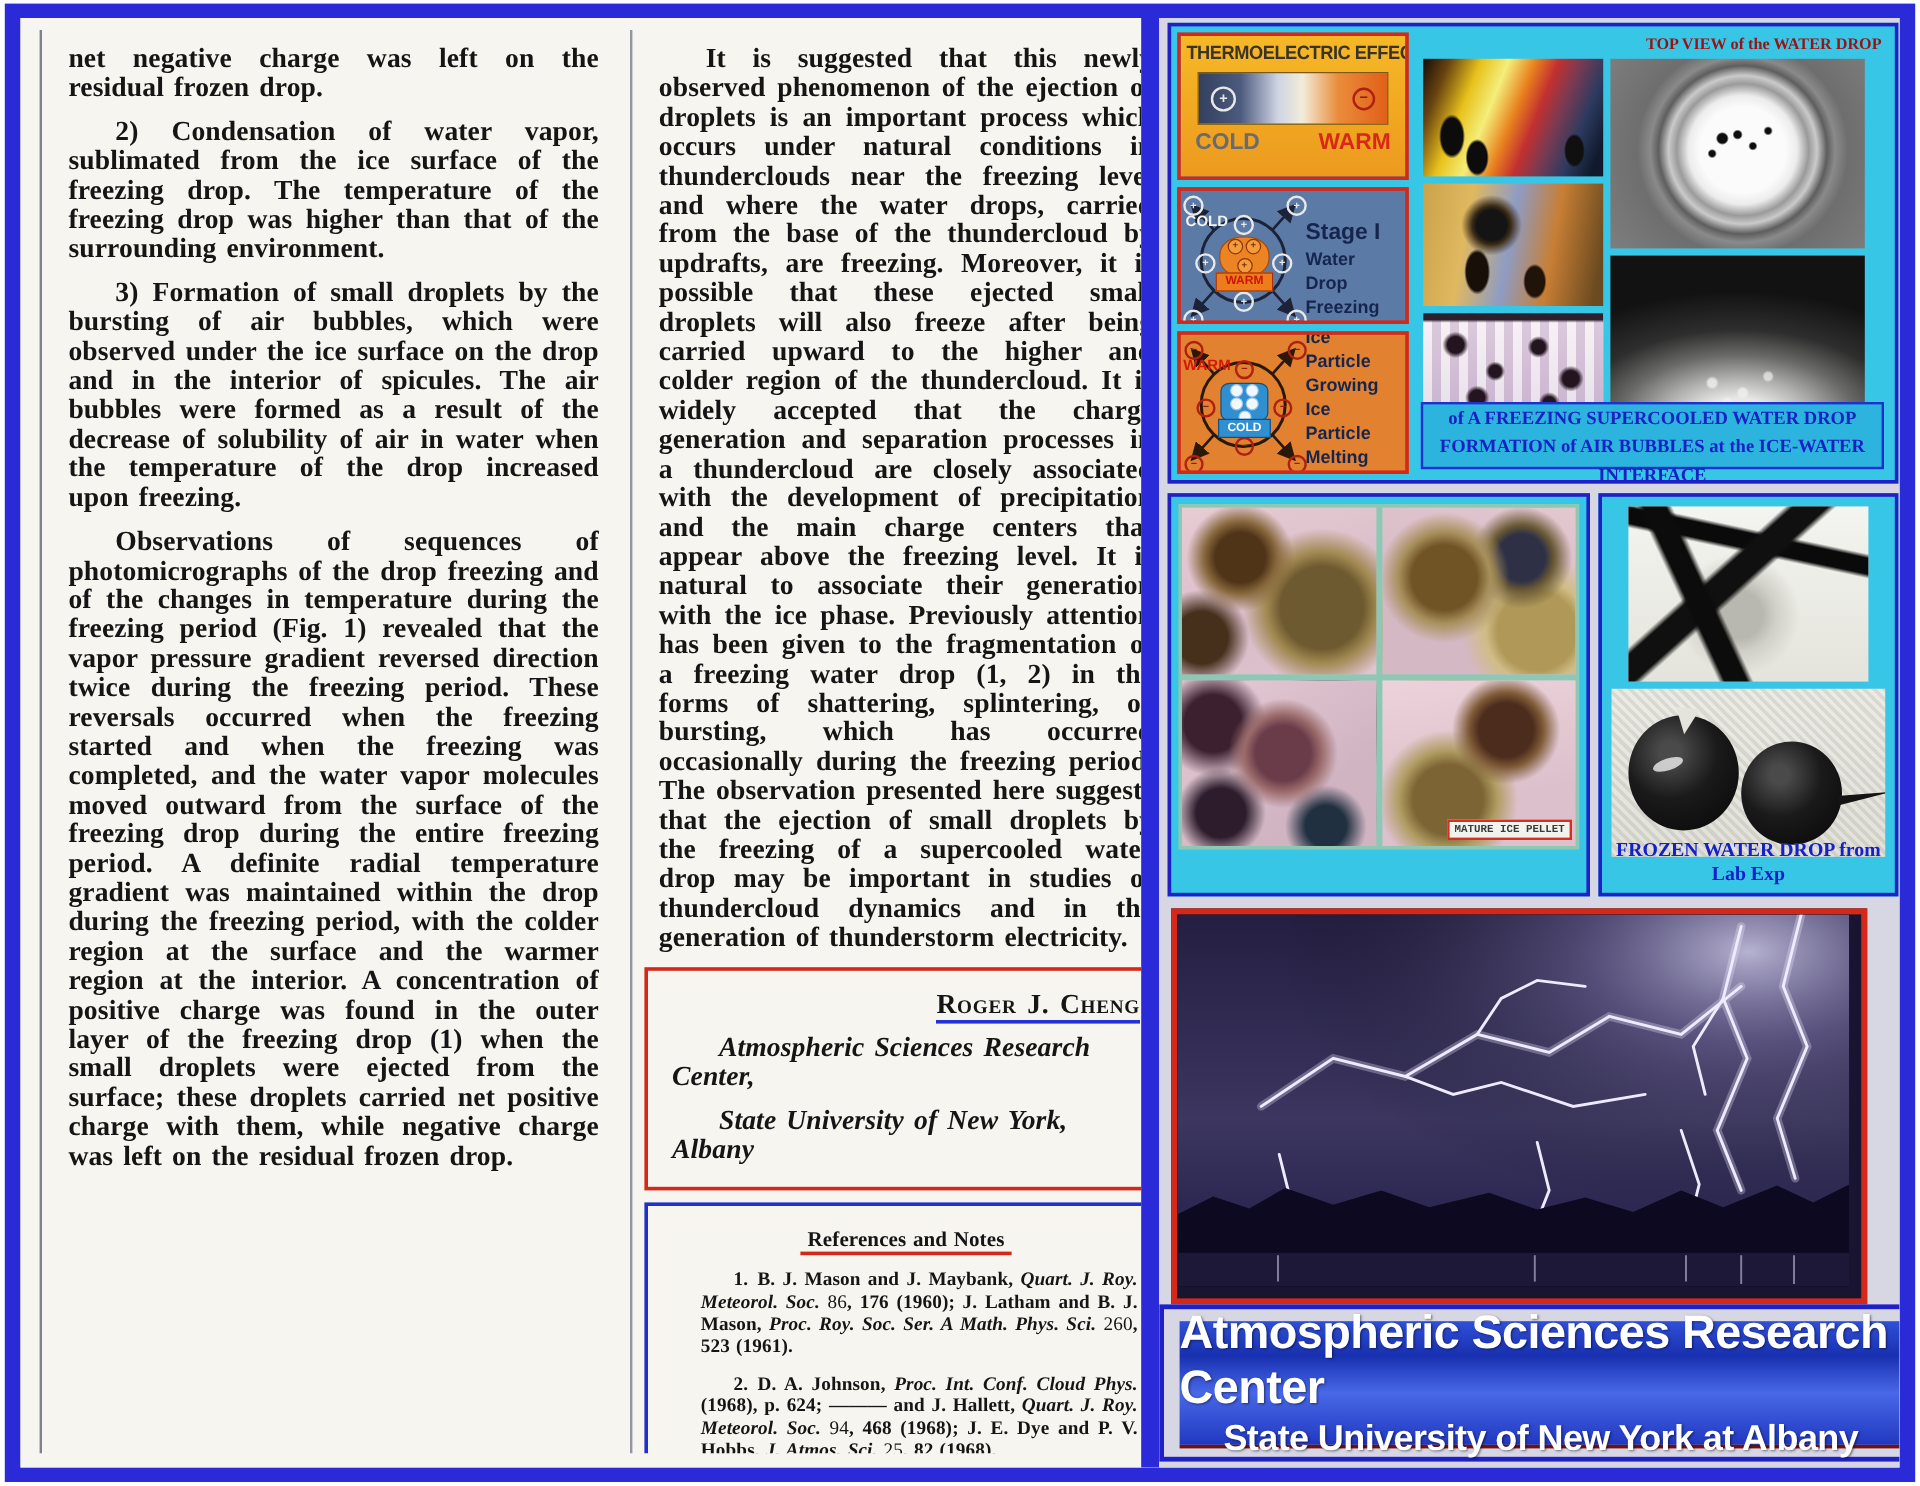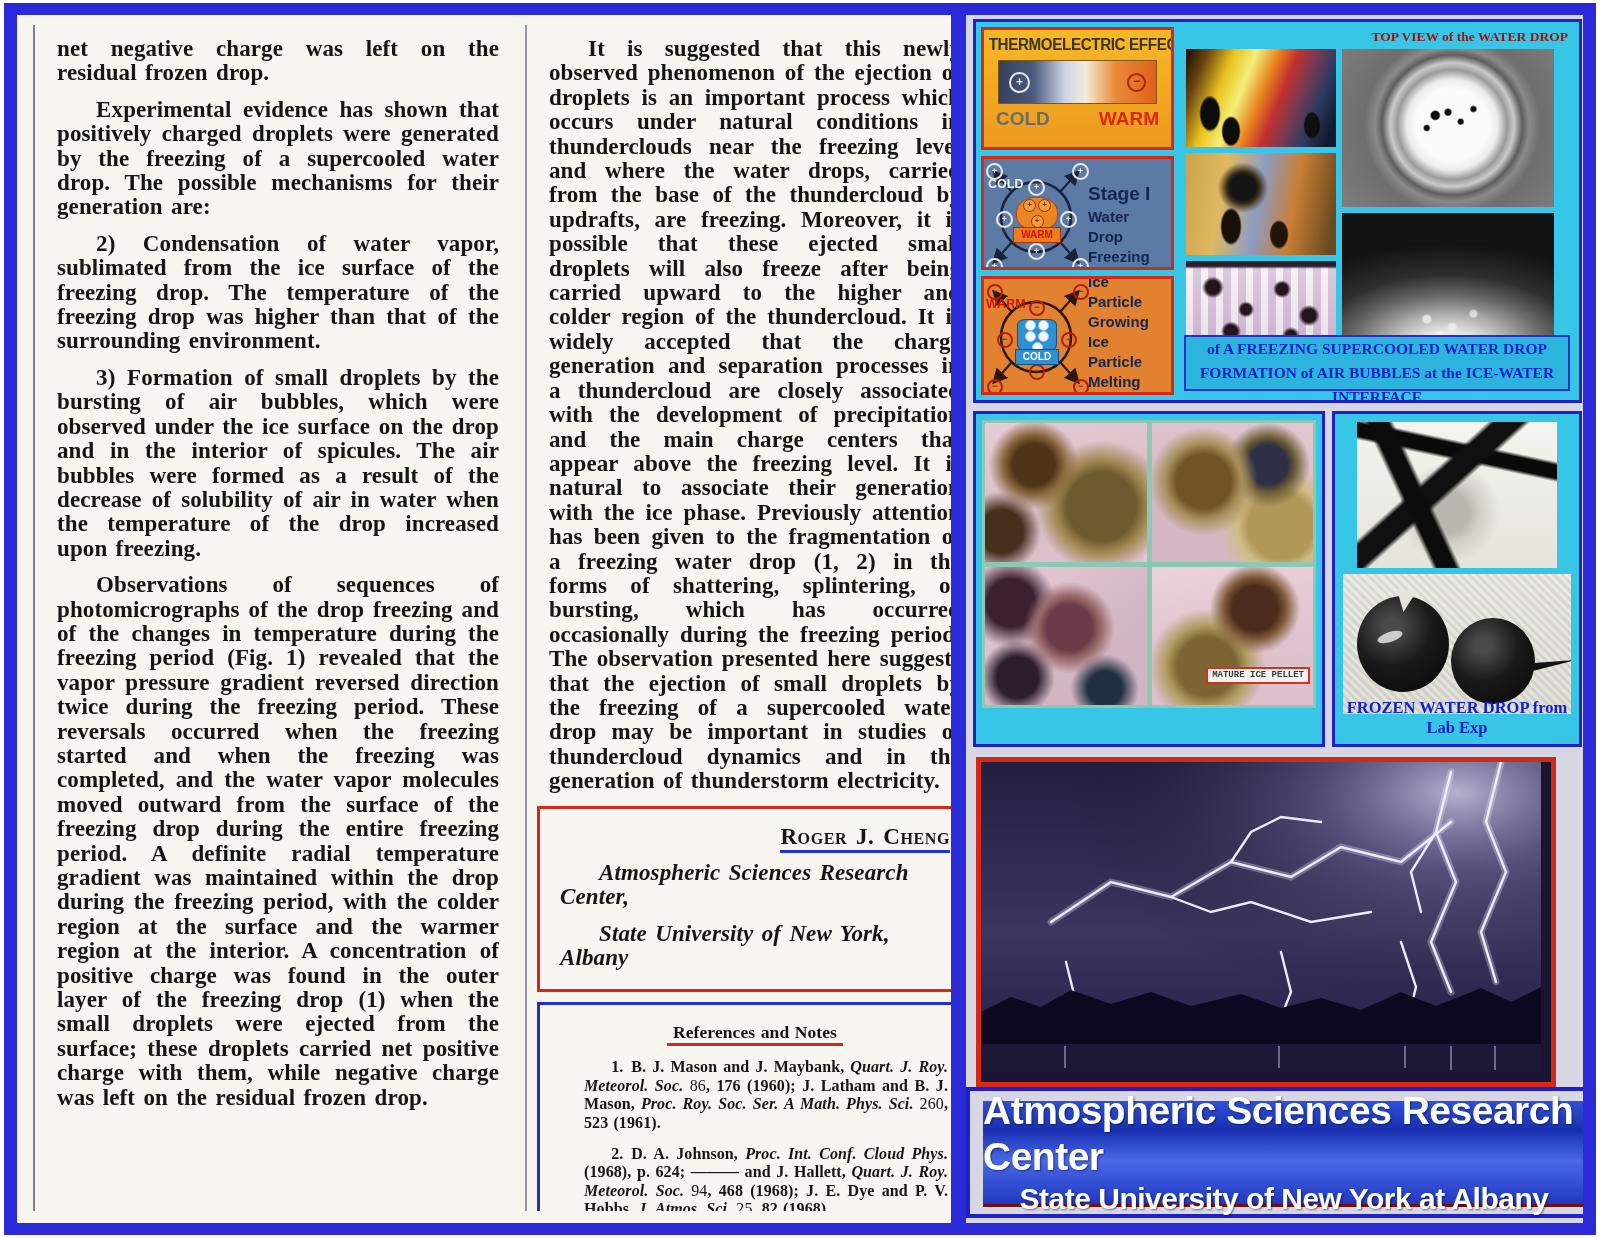--- a/index.html
+++ b/index.html
@@ -139,21 +139,21 @@
        radial-gradient(circle at 80% 74%,#b09858 0 20%,#d0bc86 26%,transparent 38%),
        linear-gradient(200deg,#e4c8d0,#d4b8c4 70%);}
   .rp3{background:radial-gradient(circle at 52% 44%,#6a3c4a 0 20%,#9a6a6a 28%,transparent 40%),
        radial-gradient(circle at 16% 26%,#3c2030 0 14%,transparent 26%),
        radial-gradient(circle at 20% 80%,#2c1c2c 0 12%,transparent 22%),
        radial-gradient(circle at 74% 88%,#203040 0 10%,transparent 20%),
        linear-gradient(140deg,#e6ccd6,#d0b4c2 70%);}
   .rp4{background:radial-gradient(circle at 64% 30%,#4c2c1c 0 16%,#7e5a36 22%,transparent 32%),
        radial-gradient(circle at 34% 72%,#7c6434 0 20%,#b09c62 28%,transparent 40%),
        linear-gradient(170deg,#ecd2da,#dcc0cc 70%);}
-  .pellet-label{position:absolute;right:3px;bottom:21px;background:#f2f2ee;border:2px solid #d83020;
+  .pellet-label{position:absolute;right:3px;bottom:5px;background:#f2f2ee;border:2px solid #d83020;
       color:#3a3a3a;font-family:"Liberation Mono",monospace;font-size:9px;line-height:11px;padding:1px 4px;font-weight:bold;}
   .rain-caption{position:absolute;left:0;right:0;bottom:4px;text-align:center;color:#1420c8;font-weight:bold;
       font-size:19px;font-family:"Liberation Serif",serif;}
 
   .lab-panel{left:366px;top:396px;width:250px;height:336px;padding:6px;}
   .lab1{position:absolute;left:22px;top:8px;width:200px;height:146px;
     background:linear-gradient(65deg,transparent 0 28%,#0c0c0c 30% 37%,transparent 39%),
                linear-gradient(-42deg,transparent 0 52%,#101010 54% 62%,transparent 64%),
                linear-gradient(12deg,transparent 0 68%,#0a0a0a 70% 77%,transparent 79%),
                radial-gradient(circle at 46% 62%,#b8b8b0 0 14%,#d0d0c8 22%,transparent 36%),
@@ -192,21 +192,20 @@
 <body>
 
 <div class="page">
   <div class="frame">
     <div class="inner">
 
       <div class="text-area">
 
         <div class="col col1">
           <p class="noindent">net negative charge was left on the residual frozen drop.</p>
-          <p>Experimental evidence has shown that positively charged droplets were generated by the freezing of a supercooled water drop. The possible mechanisms for their generation are:</p>
           <p>2) Condensation of water vapor, sublimated from the ice surface of the freezing drop. The temperature of the freezing drop was higher than that of the surrounding environment.</p>
           <p>3) Formation of small droplets by the bursting of air bubbles, which were observed under the ice surface on the drop and in the interior of spicules. The air bubbles were formed as a result of the decrease of solubility of air in water when the temperature of the drop increased upon freezing.</p>
           <p>Observations of sequences of photomicrographs of the drop freezing and of the changes in temperature during the freezing period (Fig. 1) revealed that the vapor pressure gradient reversed direction twice during the freezing period. These reversals occurred when the freezing started and when the freezing was completed, and the water vapor molecules moved outward from the surface of the freezing drop during the entire freezing period. A definite radial temperature gradient was maintained within the drop during the freezing period, with the colder region at the surface and the warmer region at the interior. A concentration of positive charge was found in the outer layer of the freezing drop (1) when the small droplets were ejected from the surface; these droplets carried net positive charge with them, while negative charge was left on the residual frozen drop.</p>
         </div>
 
         <div class="col col2">
           <p>It is suggested that this newly observed phenomenon of the ejection of droplets is an important process which occurs under natural conditions in thunderclouds near the freezing level and where the water drops, carried from the base of the thundercloud by updrafts, are freezing. Moreover, it is possible that these ejected small droplets will also freeze after being carried upward to the higher and colder region of the thundercloud. It is widely accepted that the charge generation and separation processes in a thundercloud are closely associated with the development of precipitation and the main charge centers that appear above the freezing level. It is natural to associate their generation with the ice phase. Previously attention has been given to the fragmentation of a freezing water drop (1, 2) in the forms of shattering, splintering, or bursting, which has occurred occasionally during the freezing period. The observation presented here suggests that the ejection of small droplets by the freezing of a supercooled water drop may be important in studies of thundercloud dynamics and in the generation of thunderstorm electricity.</p>
 
           <div class="author-box">
             <p class="author-name-row noindent"><span class="author-name">Roger J. Cheng</span></p>

